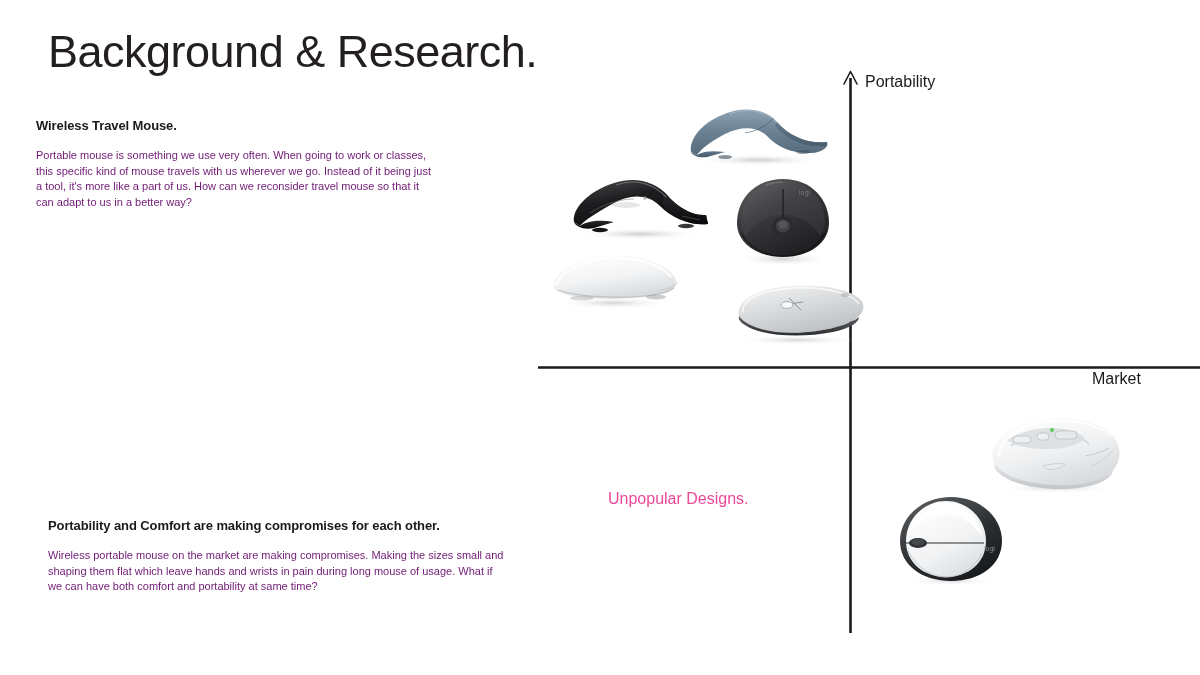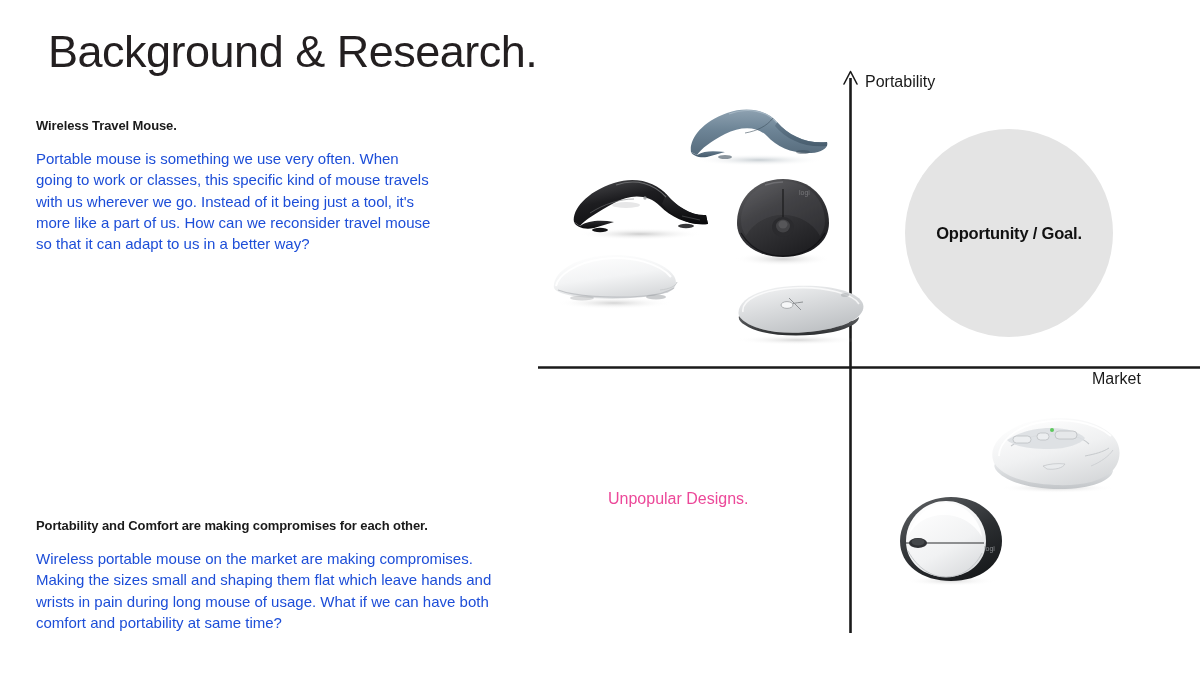--- a/index.html
+++ b/index.html
@@ -42,30 +42,30 @@
   }
   .section-heading {
     font-size: 13px;
     font-weight: bold;
     color: #1a1a1a;
     letter-spacing: -0.1px;
     line-height: 1.32;
     margin: 0 0 14px 0;
   }
   .section-body {
-    font-size: 15px;
+    font-size: 11px;
     font-weight: 400;
-    color: #1d4ed8;
+    color: #701a75;
     line-height: 1.42;
     margin: 0;
   }
 
   #section-wireless { top: 117px; width: 400px; }
   #section-market   { top: 315px; width: 330px; }
-  #section-compromise { top: 517px; width: 460px; }
+  #section-compromise { top: 517px; width: 460px; margin-left: 12px; }
 
   
   .matrix {
     position: absolute;
     left: 520px;
     top: 0;
     width: 680px;
     height: 665px;
   }
 
@@ -159,23 +159,20 @@
     <line x1="330.5" y1="78" x2="330.5" y2="633" stroke="#1A1A1A" stroke-width="2.6"></line>
     <path d="M324 84 L330.5 71.5 L337 84" fill="none" stroke="#1A1A1A" stroke-width="1.6" stroke-linecap="round" stroke-linejoin="round"></path>
 
     <line x1="18" y1="367.5" x2="1160" y2="367.5" stroke="#1A1A1A" stroke-width="2.6"></line>
     <path d="M1152 361 L1164 367.5 L1152 374" fill="none" stroke="#1A1A1A" stroke-width="1.6" stroke-linecap="round" stroke-linejoin="round"></path>
   </svg>
 
   <div class="axis-label" id="label-portability">Portability</div>
   <div class="axis-label" id="label-comfort">Market</div>
 
-  <div class="opportunity-circle">
-    <span class="circle-text">Opportunity / Goal.</span>
-  </div>
 
   <div class="quadrant-note">Unpopular Designs.</div>
 
   <div class="mouse" id="mouse-arc-blue">
     <svg width="150" height="66" viewBox="0 0 150 66">
       <defs>
         <linearGradient id="gArcBlueTop" x1="0" y1="0" x2="0" y2="1">
           <stop offset="0" stop-color="#8ea2b1"></stop>
           <stop offset="0.45" stop-color="#6d8496"></stop>
           <stop offset="1" stop-color="#566b7c"></stop>

